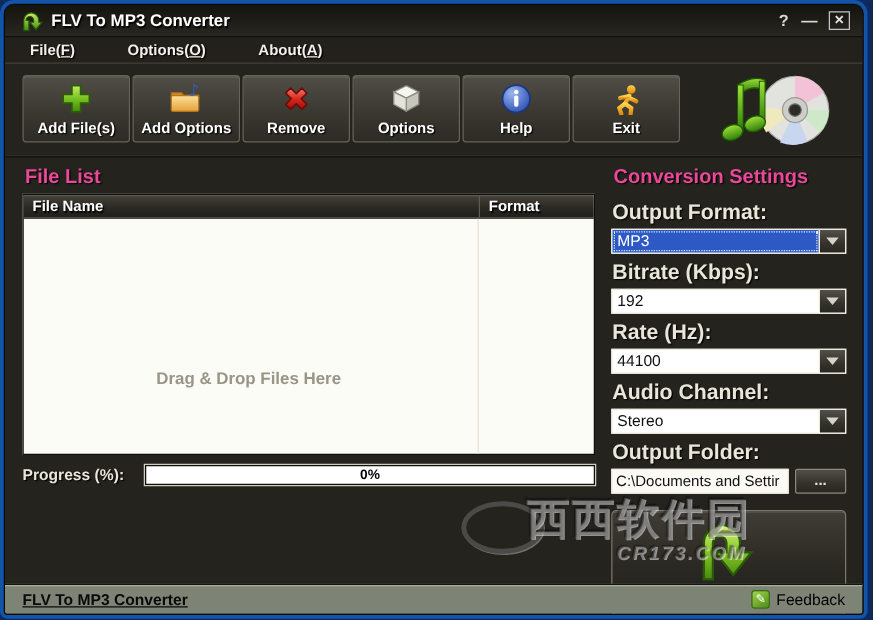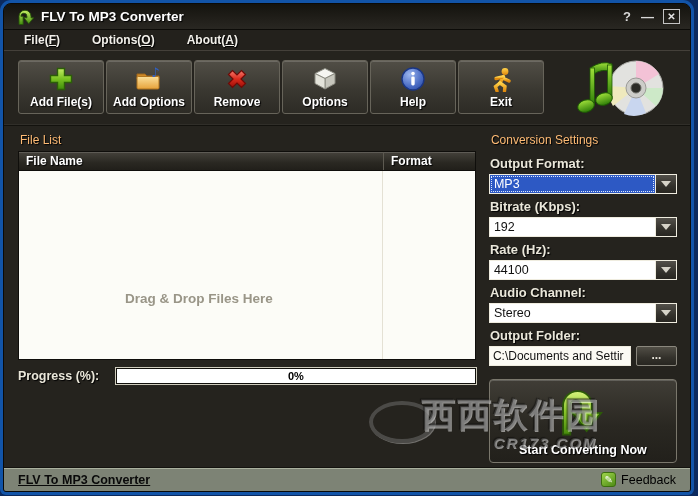--- a/index.html
+++ b/index.html
@@ -19,21 +19,21 @@
     background:linear-gradient(#14130e,#211f1a 60%,#292722); border-bottom:1px solid #0c0b08; }
   .app-icon { width:18px; height:18px; margin-right:7px; flex:0 0 auto; }
   .title-text { color:#ffffff; font-weight:bold; font-size:13.5px; text-shadow:1px 1px 1px #000; }
   .tb-controls { margin-left:auto; display:flex; align-items:center; gap:10px; }
   .tb-help,.tb-min { color:#d8d8d8; font-weight:bold; font-size:13px; cursor:default; }
   .tb-min { letter-spacing:-1px; }
   .tb-close { width:17px; height:15px; border:1px solid #c4c4c4; color:#e4e4e4; font-size:10px;
     font-weight:bold; display:flex; align-items:center; justify-content:center; line-height:1; }
 
   
-  .menubar { height:21px; display:flex; align-items:center; gap:32px; padding-left:20px;
+  .menubar { height:21px; display:flex; align-items:center; gap:42px; padding-left:20px;
     border-bottom:1px solid #44403a; background:#23211c; }
   .menu-item { color:#f2f0ea; font-weight:bold; font-size:12px; text-shadow:1px 1px 1px #000; cursor:default; }
   .menu-item u { text-underline-offset:1px; }
 
   
   .toolbar { display:flex; align-items:center; gap:2px; padding:5px 12px 7px 14px;
     border-bottom:1px solid #13120e; box-shadow:inset 0 -1px 0 rgba(255,255,255,0.05); }
   .tool-btn { width:86px; height:54px; display:flex; flex-direction:column; align-items:center;
     justify-content:flex-end; padding-bottom:4px; gap:2px;
     border:1px solid #67645a; border-radius:3px;
@@ -41,21 +41,21 @@
     box-shadow:inset 0 1px 0 rgba(255,255,255,0.16); cursor:pointer; }
   .tool-icon { height:28px; display:flex; align-items:center; justify-content:center; }
   .tool-label { color:#ffffff; font-weight:bold; font-size:12px; text-shadow:1px 1px 1px #000; white-space:nowrap; }
   .brand-art { margin-left:auto; width:110px; height:62px; }
 
   
   .main { display:flex; gap:13px; padding:4px 13px 0 14px; }
   .left-col { width:460px; }
   .right-col { width:189px; }
 
-  .section-title { color:#fdba74; font-weight:normal; font-size:12px; text-shadow:1px 1px 1px #000; padding:3px 2px 4px; }
+  .section-title { color:#ec4899; font-weight:bold; font-size:16px; text-shadow:1px 1px 1px #000; padding:3px 2px 4px; }
 
   .file-table { height:209px; border:1px solid #0f0e0b; background:#fcfcf7; display:flex; flex-direction:column; position:relative; }
   .ft-header { height:19px; display:flex; background:linear-gradient(#45423b,#2a2822 60%,#211f1a);
     border-bottom:1px solid #0f0e0b; box-shadow:inset 0 1px 0 rgba(255,255,255,0.14); }
   .ft-col { color:#ffffff; font-weight:bold; font-size:12px; text-shadow:1px 1px 1px #000;
     display:flex; align-items:center; padding-left:7px; cursor:default; }
   .ft-col-name { width:364px; }
   .ft-col-format { flex:1; border-left:1px solid #5d5a51; }
   .ft-body { flex:1; position:relative; }
   .ft-divider { position:absolute; left:363px; top:0; bottom:0; width:1px; background:#e4e1d4; }
@@ -63,21 +63,21 @@
     color:#999587; font-weight:bold; font-size:13.5px; }
 
   .progress-row { display:flex; align-items:center; margin-top:8px; }
   .progress-label { color:#eae7da; font-weight:bold; font-size:12.5px; text-shadow:1px 1px 1px #000; width:98px; }
   .progress-bar { flex:1; height:16px; background:#ffffff; border:1px solid #11100c;
     box-shadow:0 0 0 1px #cfccbd; position:relative; display:flex; align-items:center; justify-content:center; }
   .progress-fill { position:absolute; left:0; top:0; bottom:0; background:#3a6cd4; width:0%; }
   .progress-text { position:relative; color:#000; font-weight:bold; font-size:11px; }
 
   
-  .field-label { color:#eae7da; font-weight:bold; font-size:13px; text-shadow:1px 1px 1px #000; margin:5px 0 3px 1px; }
+  .field-label { color:#eae7da; font-weight:bold; font-size:17px; text-shadow:1px 1px 1px #000; margin:5px 0 3px 1px; }
   .combo { display:flex; height:20px; border:1px solid #efecdf; background:#ffffff; }
   .combo-text { flex:1; font-size:12.5px; color:#111; padding:2px 0 0 4px; white-space:nowrap; overflow:hidden; }
   .combo.focused .combo-text { background:#2d59c4; color:#fff; outline:1px dotted #dce8ff; outline-offset:-2px; }
   .combo-btn { width:21px; border-left:1px solid #efecdf; display:flex; align-items:center; justify-content:center;
     background:linear-gradient(#53504a,#34322c 60%,#282621); cursor:pointer; }
   .combo-arrow { width:0; height:0; border-left:5px solid transparent; border-right:5px solid transparent; border-top:6px solid #d6d3c8; }
 
   .folder-row { display:flex; gap:5px; }
   .folder-field { width:142px; height:20px; border:1px solid #efecdf; background:#fbfaf4;
     font-size:12px; color:#111; padding:0 3px; font-family:"Liberation Sans",sans-serif; }

